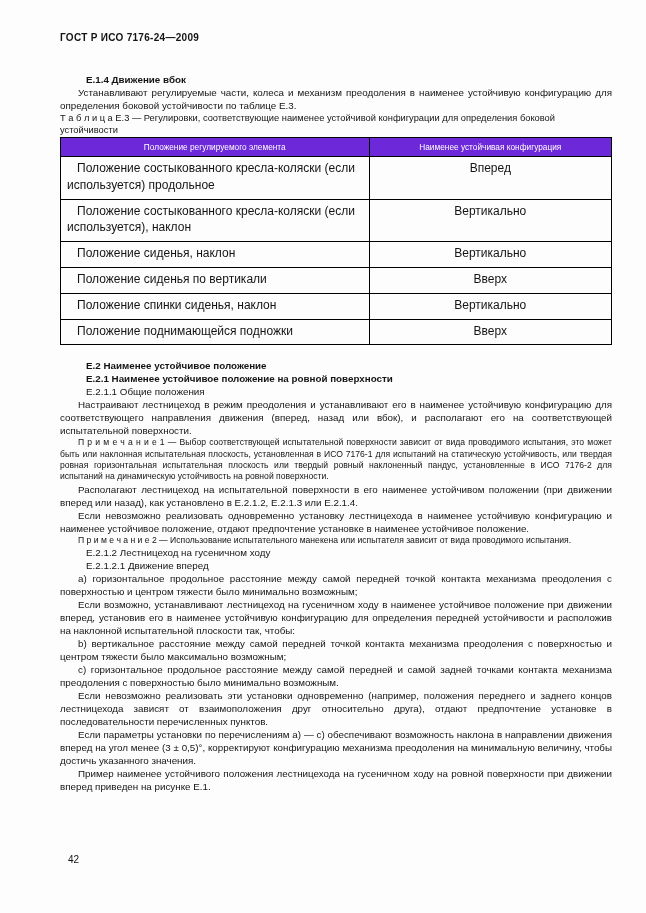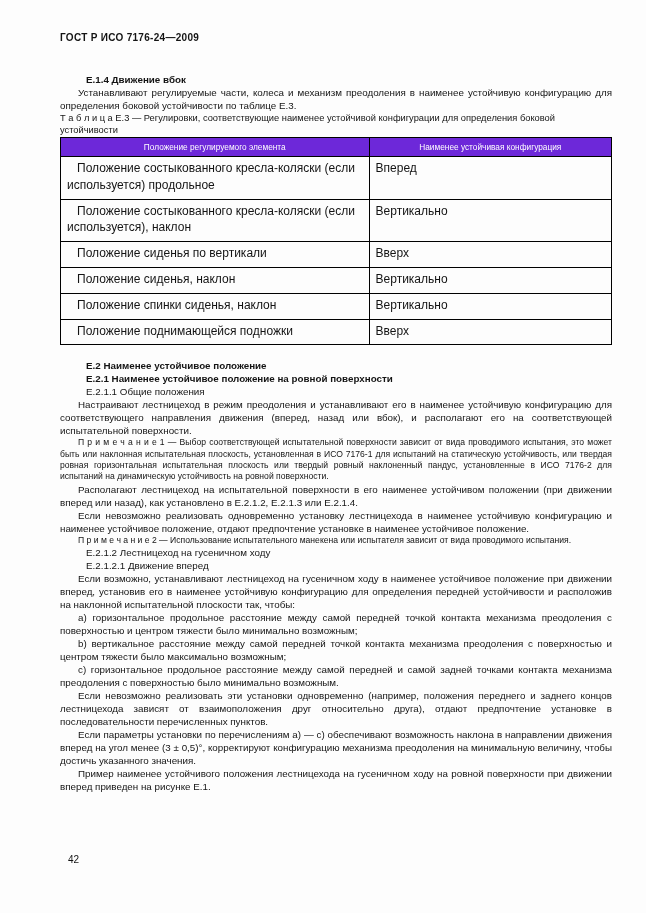--- a/index.html
+++ b/index.html
@@ -65,21 +65,21 @@
     text-align: center;
   }
   table.e3 td {
     border: 1px solid #000;
     font-size: 12px;
     line-height: 1.4;
     vertical-align: top;
     padding: 3px 6px 5px 6px;
   }
   table.e3 td.el { text-indent: 10px; text-align: left; }
-  table.e3 td.val { width: 44%; text-indent: 0; }
+  table.e3 td.val { text-align: center; width: 44%; text-indent: 0; }
   .page-number {
     position: absolute;
     left: 68px;
     bottom: 48px;
     font-size: 10px;
     color: #141414;
   }
 </style>
 </head>
 <body>
@@ -106,26 +106,26 @@
         <tbody>
           <tr>
             <td class="el">Положение состыкованного кресла-коляски (если используется) продольное</td>
             <td class="val">Вперед</td>
           </tr>
           <tr>
             <td class="el">Положение состыкованного кресла-коляски (если используется), наклон</td>
             <td class="val">Вертикально</td>
           </tr>
           <tr>
+            <td class="el">Положение сиденья, наклон</td>
+            <td class="val">Вертикально</td>
+          </tr>
+          <tr>
             <td class="el">Положение сиденья по вертикали</td>
             <td class="val">Вверх</td>
-          </tr>
-          <tr>
-            <td class="el">Положение сиденья, наклон</td>
-            <td class="val">Вертикально</td>
           </tr>
           <tr>
             <td class="el">Положение спинки сиденья, наклон</td>
             <td class="val">Вертикально</td>
           </tr>
           <tr>
             <td class="el">Положение поднимающейся подножки</td>
             <td class="val">Вверх</td>
           </tr>
         </tbody>
@@ -140,22 +140,22 @@
       <p class="note note-gap-after">П р и м е ч а н и е   1 — Выбор соответствующей испытательной поверхности зависит от вида проводимого испытания, это может быть или наклонная испытательная плоскость, установленная в ИСО 7176-1 для испытаний на статическую устойчивость, или твердая ровная горизонтальная испытательная плоскость или твердый ровный наклоненный пандус, установленные в ИСО 7176-2 для испытаний на динамическую устойчивость на ровной поверхности.</p>
 
       <p class="indent">Располагают лестницеход на испытательной поверхности в его наименее устойчивом положении (при движении вперед или назад), как установлено в Е.2.1.2, Е.2.1.3 или Е.2.1.4.</p>
       <p class="indent">Если невозможно реализовать одновременно установку лестницехода в наименее устойчивую конфигурацию и наименее устойчивое положение, отдают предпочтение установке в наименее устойчивое положение.</p>
 
       <p class="note note-gap-both">П р и м е ч а н и е   2 — Использование испытательного манекена или испытателя зависит от вида проводимого испытания.</p>
 
       <p class="subheading">Е.2.1.2 Лестницеход на гусеничном ходу</p>
       <p class="subheading">Е.2.1.2.1 Движение вперед</p>
 
+      <p class="indent">а) горизонтальное продольное расстояние между самой передней точкой контакта механизма преодоления с поверхностью и центром тяжести было минимально возможным;</p>
       <p class="indent">Если возможно, устанавливают лестницеход на гусеничном ходу в наименее устойчивое положение при движении вперед, установив его в наименее устойчивую конфигурацию для определения  передней устойчивости и расположив на наклонной испытательной плоскости так, чтобы:</p>
-      <p class="indent">а) горизонтальное продольное расстояние между самой передней точкой контакта механизма преодоления с поверхностью и центром тяжести было минимально возможным;</p>
       <p class="indent">b) вертикальное расстояние между самой передней точкой контакта механизма преодоления с поверхностью и центром тяжести было максимально возможным;</p>
       <p class="indent">с) горизонтальное продольное расстояние между самой передней и самой задней точками контакта механизма преодоления с поверхностью было минимально возможным.</p>
       <p class="indent">Если невозможно реализовать эти установки одновременно (например, положения переднего и заднего концов лестницехода зависят от взаимоположения друг относительно друга), отдают предпочтение установке в последовательности перечисленных пунктов.</p>
       <p class="indent">Если параметры установки по перечислениям а) — с) обеспечивают возможность наклона в направлении движения вперед на угол менее (3 ± 0,5)°, корректируют конфигурацию механизма преодоления на минимальную величину, чтобы достичь указанного значения.</p>
       <p class="indent">Пример наименее устойчивого положения лестницехода на гусеничном ходу на ровной поверхности при движении вперед приведен на рисунке Е.1.</p>
 
     </div>
   </div>
 
   <div class="page-number">42</div>

